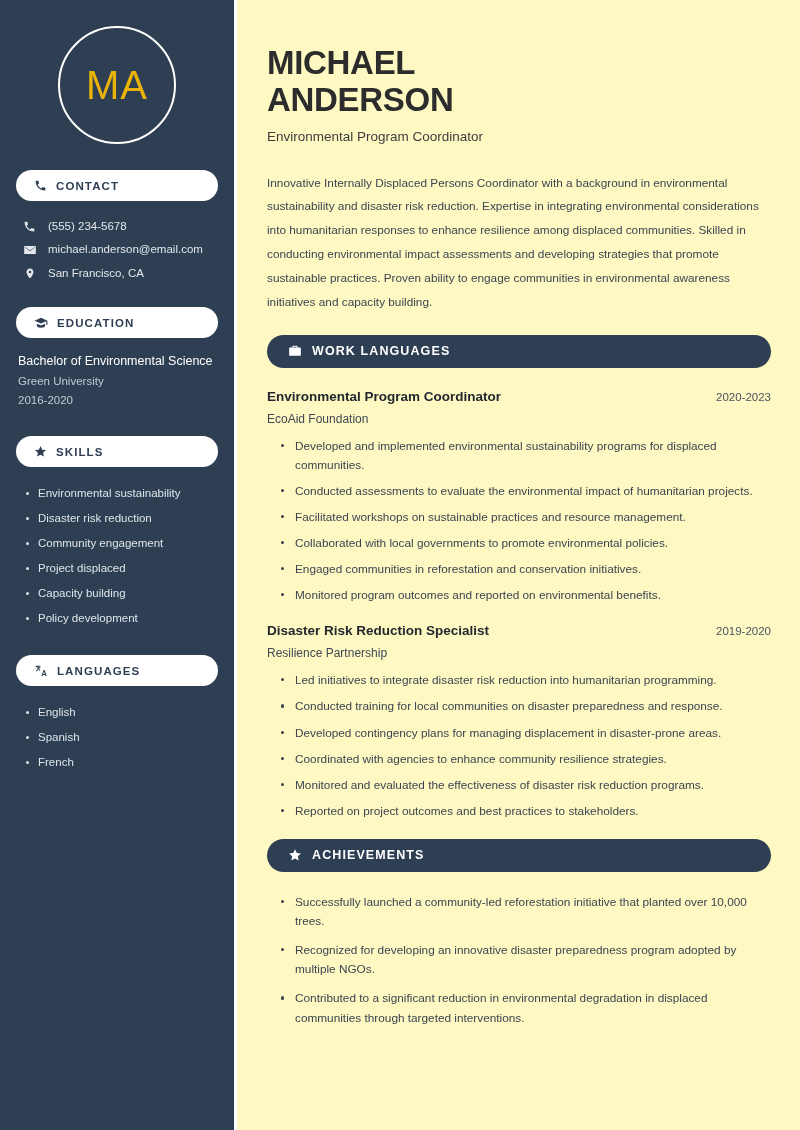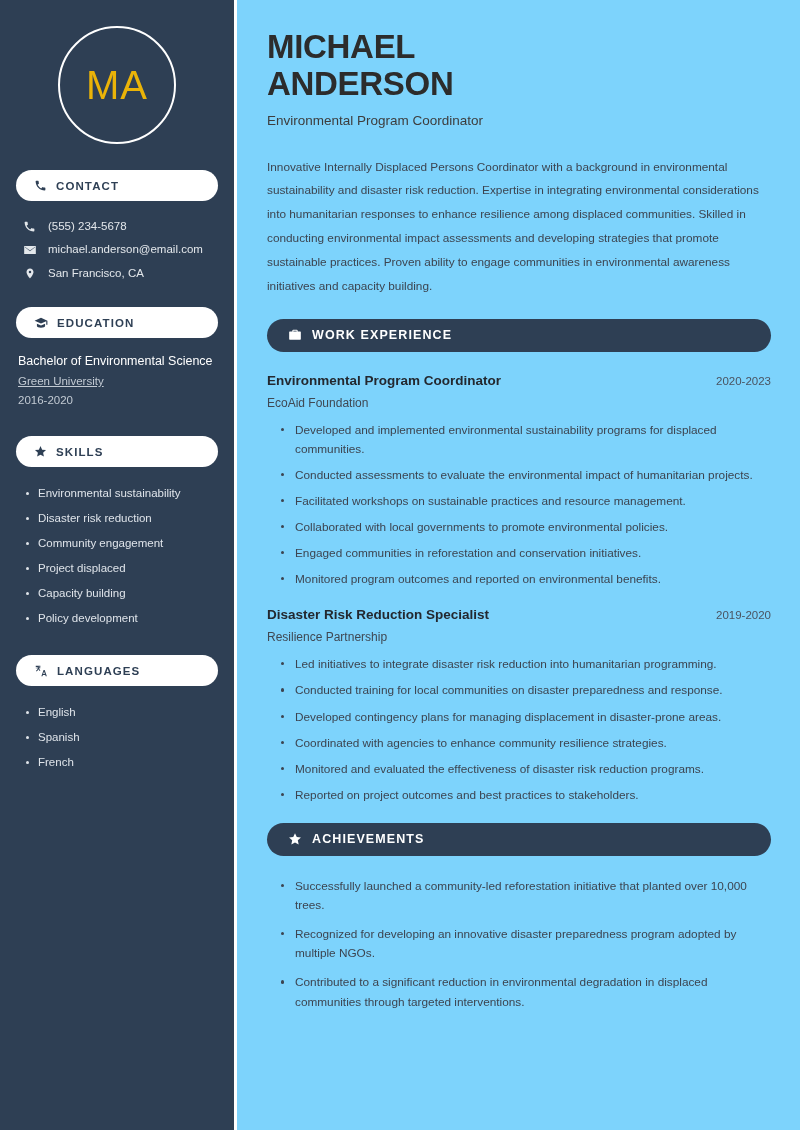--- a/index.html
+++ b/index.html
@@ -79,21 +79,21 @@
   .contact-row .ic { width: 15px; display:flex; justify-content:center; }
 
   .edu-block { padding: 0 2px 0 2px; margin-bottom: 26px; }
   .edu-degree {
     font-size: 12.5px;
     font-weight: normal;
     color: #ffffff;
     line-height: 1.45;
     margin-bottom: 2px;
   }
-  .edu-school { font-size: 11.5px; color: #c2cad3; line-height: 1.65; text-decoration: underline; }
+  .edu-school { font-size: 11.5px; color: #c2cad3; line-height: 1.65; }
   .edu-years  { font-size: 11.5px; color: #c2cad3; line-height: 1.65; }
 
   ul.side-list { list-style: none; margin: 0 0 24px 0; padding: 0 0 0 8px; }
   ul.side-list li {
     position: relative;
     font-size: 11.5px;
     color: #dfe4ea;
     padding: 0 0 0 14px;
     line-height: 25px;
   }
@@ -104,22 +104,22 @@
     top: 11px;
     width: 3px;
     height: 3px;
     border-radius: 50%;
     background: #dfe4ea;
   }
 
   
   .main {
     flex: 1;
-    padding: 28px 29px 0 30px;
-    background: #7dd3fc;
+    padding: 44px 29px 0 30px;
+    background: #fef9c3;
   }
   .name {
     font-size: 33px;
     font-weight: bold;
     color: #2c2c2c;
     line-height: 1.13;
     letter-spacing: -0.3px;
   }
   .role {
     margin-top: 10px;
@@ -288,21 +288,21 @@
     <div class="role">Environmental Program Coordinator</div>
 
     <p class="summary">Innovative Internally Displaced Persons Coordinator with a background in environmental sustainability and disaster risk reduction. Expertise in integrating environmental considerations into humanitarian responses to enhance resilience among displaced communities. Skilled in conducting environmental impact assessments and developing strategies that promote sustainable practices. Proven ability to engage communities in environmental awareness initiatives and capacity building.</p>
 
     <div class="sec-bar">
       <span class="ic">
         <svg width="14" height="14" viewBox="0 0 24 24" fill="#ffffff">
             <path d="M9 3h6c.9 0 1.6.7 1.6 1.6V6H21c.6 0 1 .4 1 1v12c0 .6-.4 1-1 1H3c-.6 0-1-.4-1-1V7c0-.6.4-1 1-1h4.4V4.6C7.4 3.7 8.1 3 9 3zm.2 3h5.6V4.8H9.2V6z"></path>
           </svg>
       </span>
-      <span class="sec-label">WORK EXPERIENCE</span>
+      <span class="sec-label">WORK LANGUAGES</span>
     </div>
 
     <div class="job">
       <div class="job-head">
         <span class="job-title">Environmental Program Coordinator</span>
         <span class="job-dates">2020-2023</span>
       </div>
       <div class="job-org">EcoAid Foundation</div>
       <ul class="bullets">
         <li>Developed and implemented environmental sustainability programs for displaced communities.</li>

